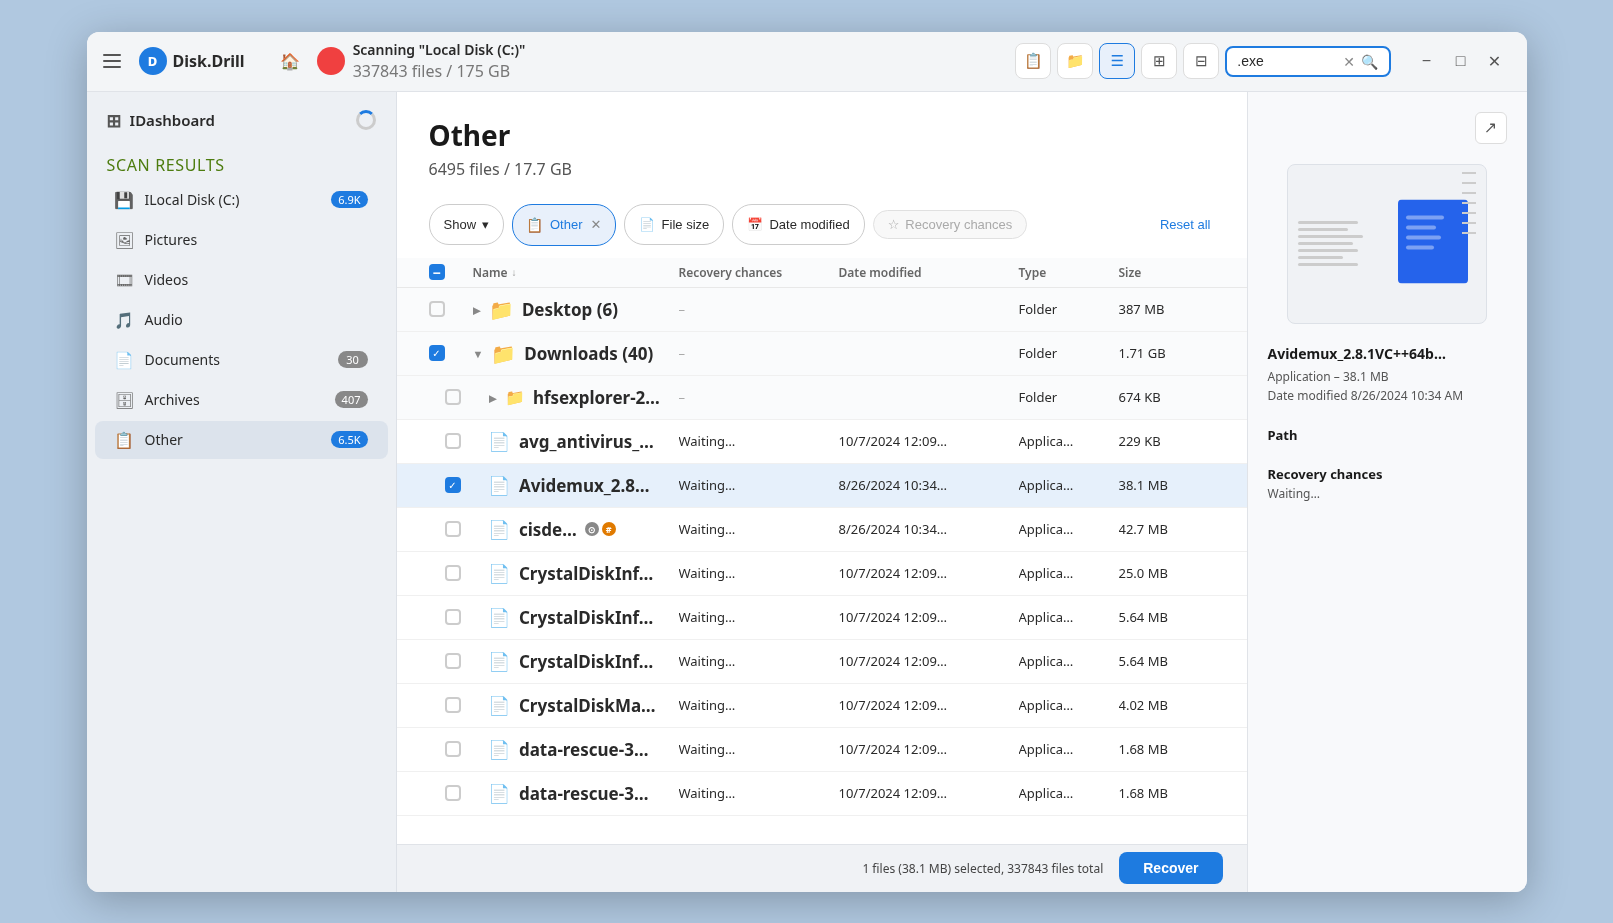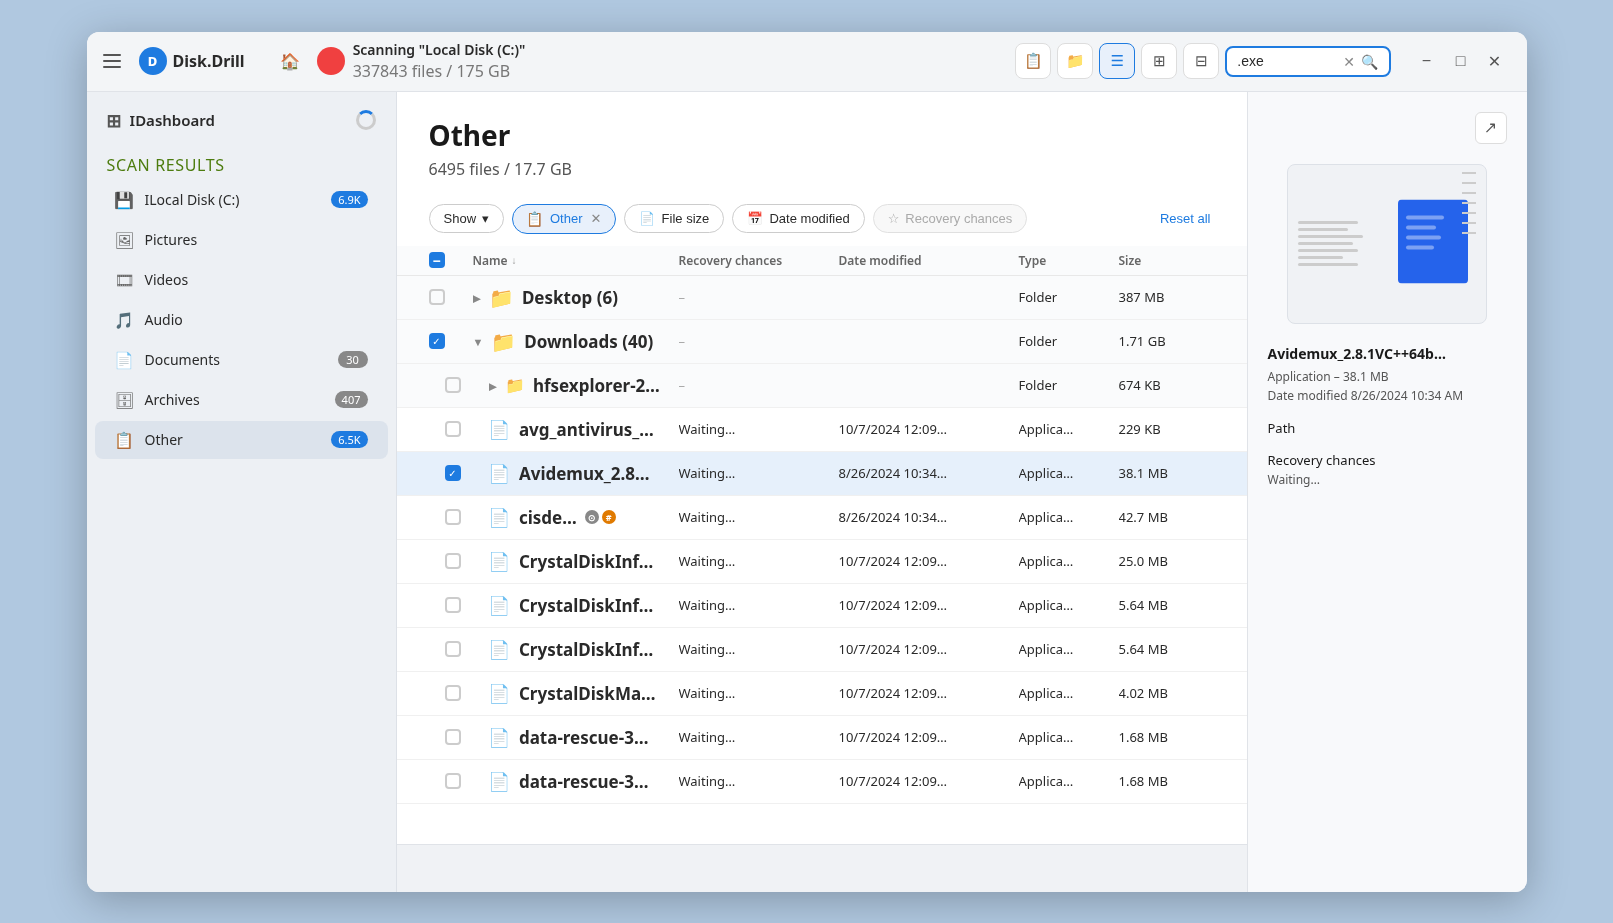--- a/index.html
+++ b/index.html
@@ -163,21 +163,21 @@
       flex-shrink: 0;
     }
     .content-title { font-size: 28px; font-weight: 700; color: #1a1a1a; }
     .content-subtitle { font-size: 16px; color: #555; margin-top: 4px; }
     .filter-bar {
       padding: 8px 32px 12px;
       display: flex; align-items: center; gap: 8px; flex-shrink: 0;
       flex-wrap: wrap;
     }
     .filter-btn {
-      display: flex; align-items: center; gap: 6px; padding: 6px 14px;
+      display: flex; align-items: center; gap: 6px; padding: 12px 14px;
       border-radius: 20px; border: 1px solid #ccc; background: #fff;
       font-size: 13px; color: #2a2a2a; cursor: pointer;
       transition: background 0.15s;
       justify-content: flex-end;
     }
     .filter-btn.active { background: #e8f0fb; border-color: #1e7be0; color: #1e7be0; }
     .filter-btn .chip-icon { font-size: 14px; }
     .filter-btn .remove { color: #888; font-size: 13px; margin-left: 2px; cursor: pointer; }
     .filter-btn-ghost {
       display: flex; align-items: center; gap: 6px; padding: 6px 14px;
@@ -272,21 +272,21 @@
       display: flex; align-items: center; justify-content: center; overflow: hidden; position: relative;
     }
     .preview-doc-lines {
       position: absolute; left: 10px; top: 14px; bottom: 14px;
       display: flex; flex-direction: column; gap: 4px; justify-content: center;
     }
     .doc-line { height: 3px; background: #ccc; border-radius: 2px; }
     .file-info-section { padding: 0 20px 16px; }
     .file-info-name { font-size: 14px; font-weight: 700; color: #1a1a1a; word-break: break-all; margin-bottom: 4px; }
     .file-info-meta { font-size: 12px; color: #555; line-height: 1.6; }
-    .file-info-label { font-size: 13px; font-weight: 400; color: #1a1a1a; margin-top: 14px; margin-bottom: 2px; }
+    .file-info-label { font-size: 13px; font-weight: 700; color: #1a1a1a; margin-top: 21px; margin-bottom: 2px; }
     .file-info-path { font-size: 11px; color: #444; word-break: break-all; line-height: 1.5; }
     .file-info-recovery { font-size: 12px; color: #555; }
 
     
     .status-bar {
       height: 48px; background: #f0f2f5; border-top: 1px solid #e0e3e8;
       display: flex; align-items: center; padding: 0 24px;
       font-size: 12px; color: #444; gap: 8px; flex-shrink: 0;
     }
     .status-bar-right { margin-left: auto; display: flex; align-items: center; gap: 16px; }
@@ -636,20 +636,24 @@
             <div class="td">10/7/2024 12:09…</div>
             <div class="td">Applica…</div>
             <div class="td">1.68 MB</div>
             <div></div>
           </div>
 
         </div>
       </div>
 
       <div class="status-bar">
+        <div class="status-bar-right">
+          <span>1 files (38.1 MB) selected, 337843 files total</span>
+          <button class="recover-btn">Recover</button>
+        </div>
       </div>
     </div>
 
     <div class="right-panel">
       <div class="right-panel-top">
         <button class="open-ext-btn" title="Open in external viewer">↗</button>
       </div>
 
       <div class="file-preview">
         <div class="preview-image">

